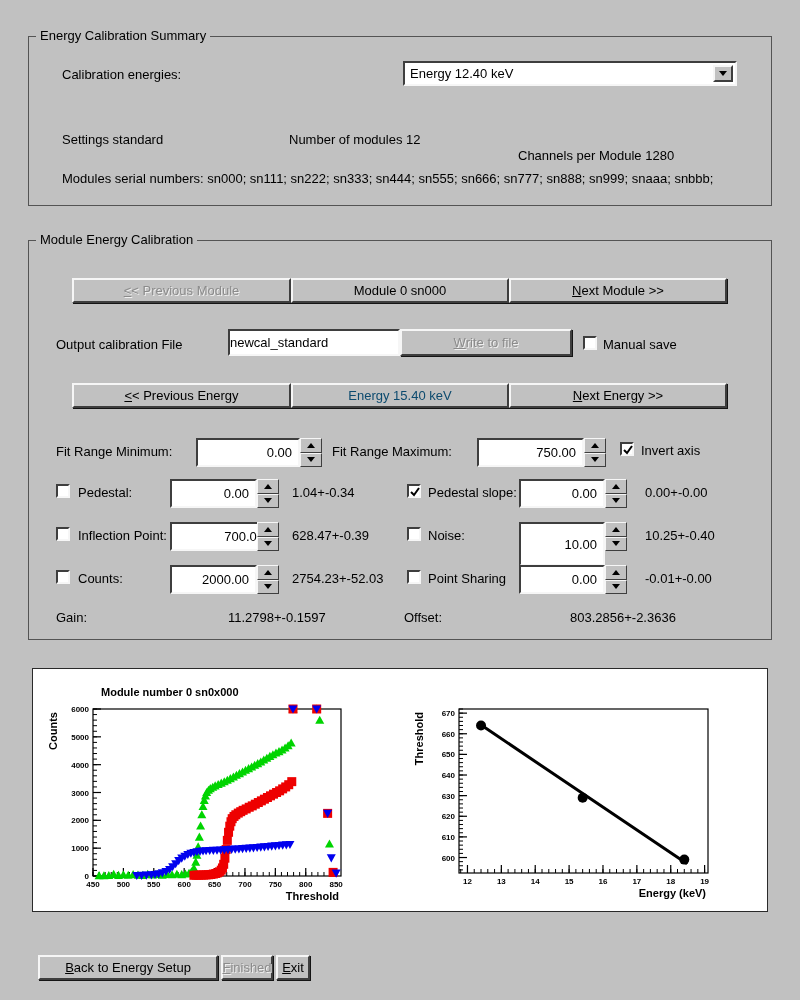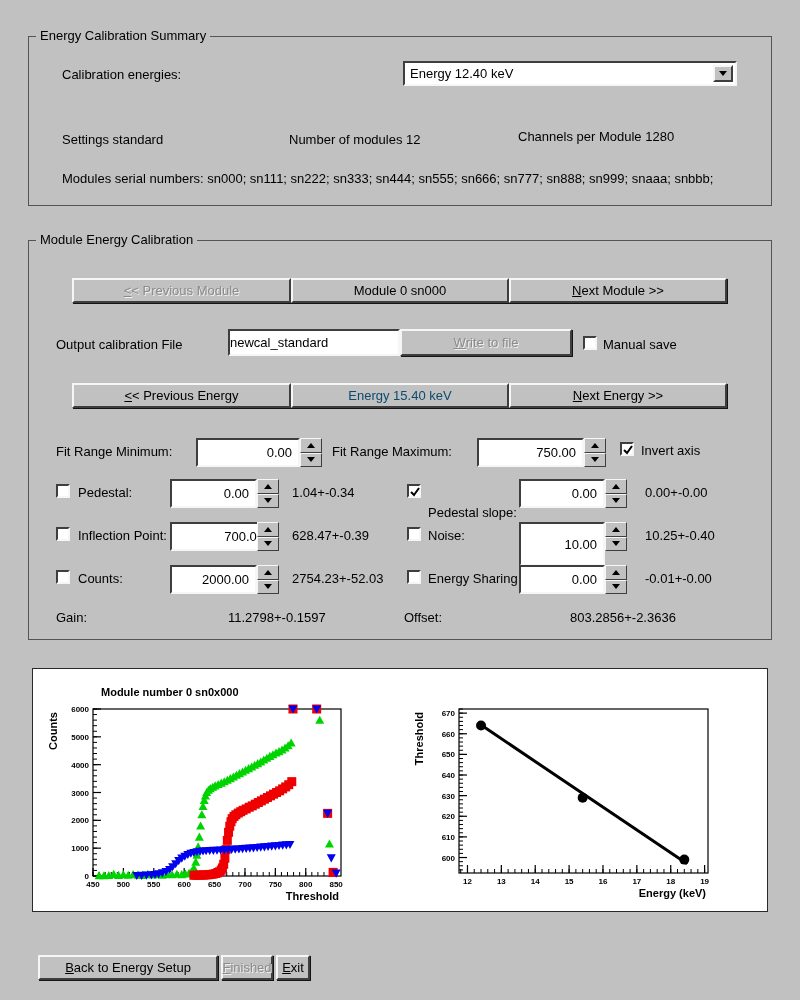--- a/index.html
+++ b/index.html
@@ -37,21 +37,21 @@
   <span class="lbl" style="left:62px;top:67px;">Calibration energies:</span>
   <div class="combo sunken" style="left:403px;top:61px;width:334px;height:25px;">
     <span>Energy 12.40 keV</span>
     <span class="arrowbtn">
         <i class="tdown"></i>
       </span>
   </div>
 
   <span class="lbl" style="left:62px;top:132px;">Settings standard</span>
   <span class="lbl" style="left:289px;top:132px;">Number of modules 12</span>
-  <span class="lbl" style="left:518px;top:129px;text-align:center;">Channels per Module 1280</span>
+  <span class="lbl" style="left:518px;top:148px;text-align:center;">Channels per Module 1280</span>
   <span class="lbl" style="left:62px;top:171px;">Modules serial numbers: sn000; sn111; sn222; sn333; sn444; sn555; sn666; sn777; sn888; sn999; snaaa; snbbb;</span>
 
   <div class="group" style="left:28px;top:240px;width:742px;height:398px;"></div>
   <span class="legend" style="left:36px;top:232px;">Module Energy Calibration</span>
 
   <div class="btn disabled" style="left:72px;top:278px;width:219px;height:25px;">
     <span class="mn">&lt;</span>
       <span>&lt; Previous Module</span>
   </div>
   <div class="btn" style="left:291px;top:278px;width:218px;height:25px;">
@@ -131,21 +131,21 @@
         <i class="tdown"></i>
       </div>
     </div>
   <span class="lbl" style="left:292px;top:485px;">1.04+-0.34</span>
 
   <div class="cb checked" style="left:407px;top:484px;">
       <svg width="14" height="14" viewBox="0 0 14 14">
         <polyline points="2,6 5,9 10,2" fill="none" stroke="#000" stroke-width="2"></polyline>
       </svg>
     </div>
-  <span class="lbl" style="left:428px;top:485px;margin-top:20px;">Pedestal slope:</span>
+  <span class="lbl" style="left:428px;top:485px;">Pedestal slope:</span>
   <div class="field num sunken" style="left:519px;top:479px;width:86px;height:29px;">
       <span>0.00</span>
     </div>
   <div class="spin" style="left:605px;top:479px;height:29px;">
       <div class="sb">
         <i class="tup"></i>
       </div>
       <div class="sb">
         <i class="tdown"></i>
       </div>
@@ -191,21 +191,21 @@
       <div class="sb">
         <i class="tup"></i>
       </div>
       <div class="sb">
         <i class="tdown"></i>
       </div>
     </div>
   <span class="lbl" style="left:292px;top:571px;">2754.23+-52.03</span>
 
   <div class="cb" style="left:407px;top:570px;"></div>
-  <span class="lbl" style="left:428px;top:571px;">Energy Sharing</span>
+  <span class="lbl" style="left:428px;top:571px;">Point Sharing</span>
   <div class="field num sunken" style="left:519px;top:565px;width:86px;height:29px;">
       <span>0.00</span>
     </div>
   <div class="spin" style="left:605px;top:565px;height:29px;">
       <div class="sb">
         <i class="tup"></i>
       </div>
       <div class="sb">
         <i class="tdown"></i>
       </div>

